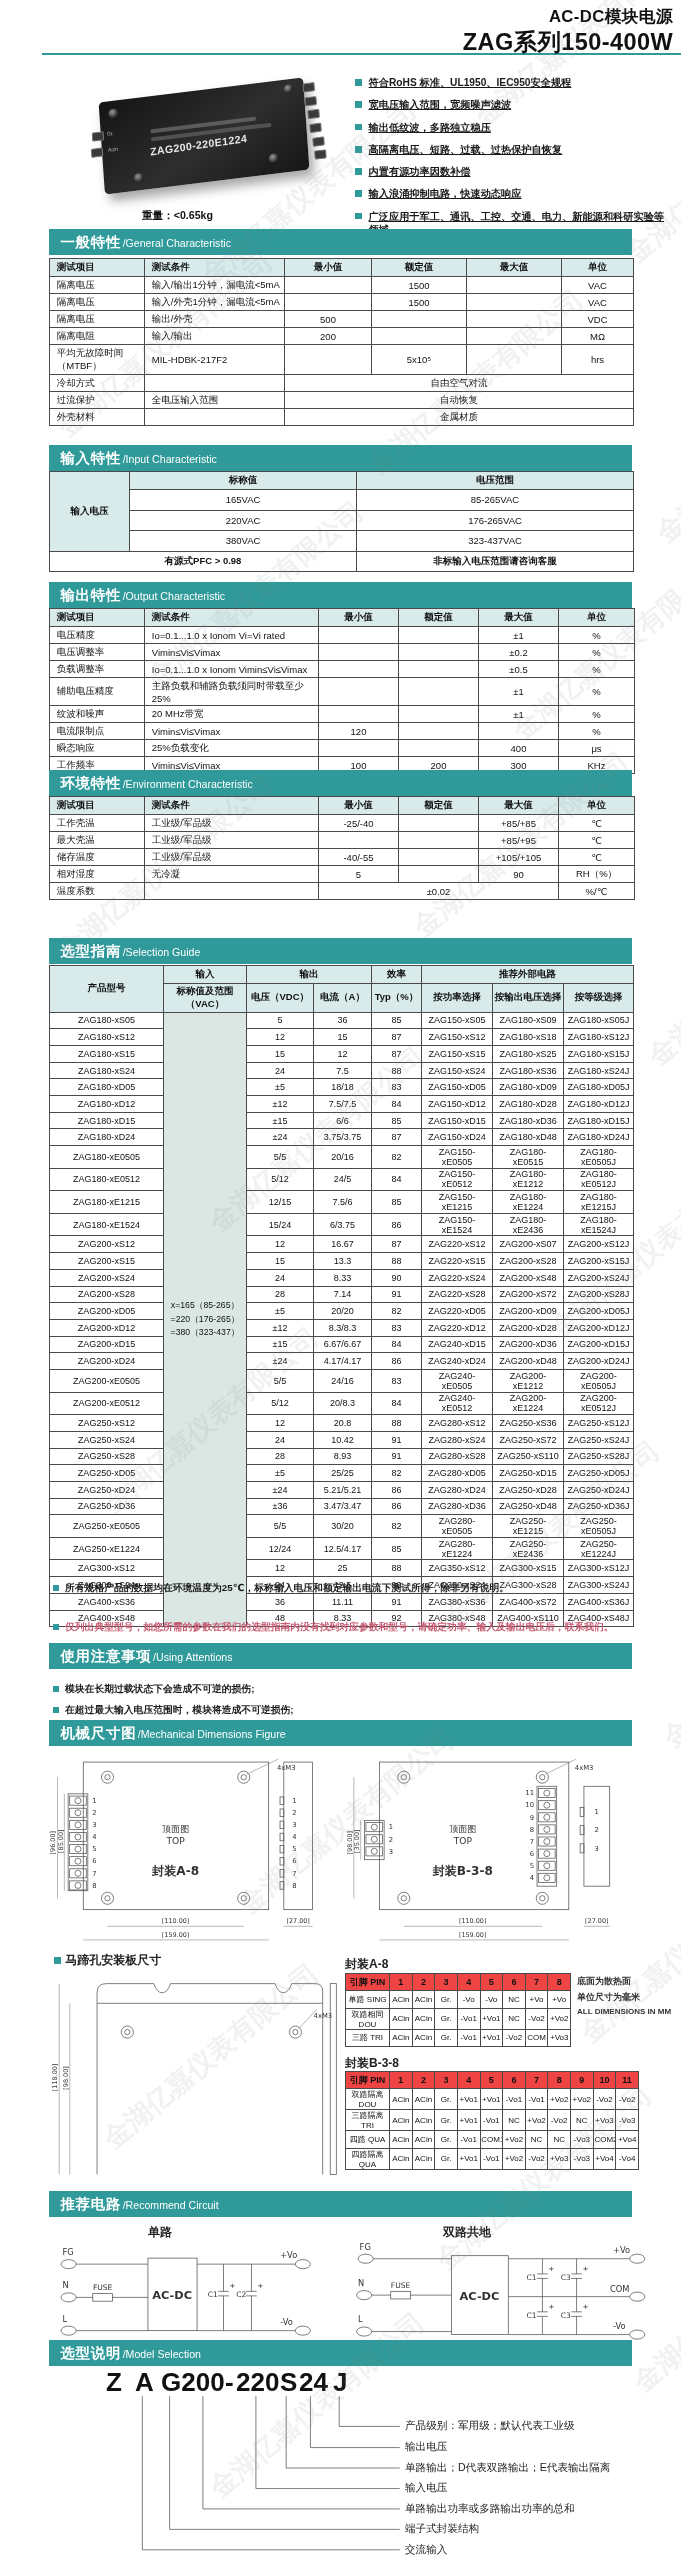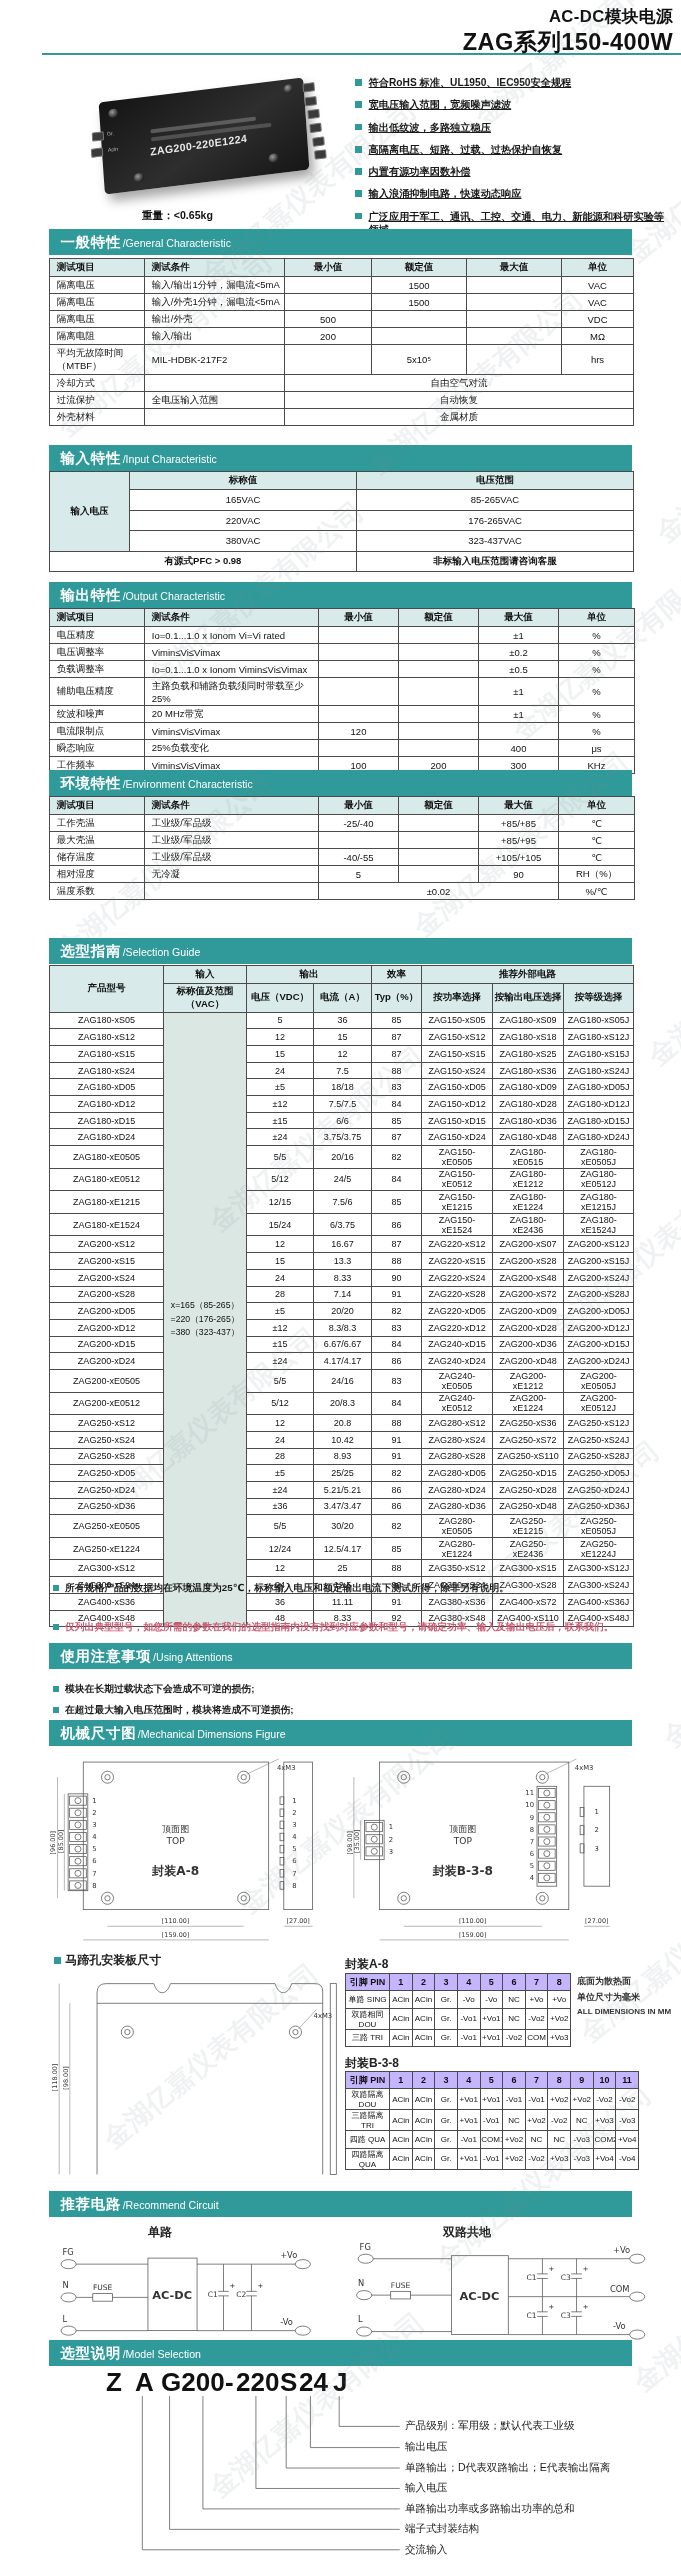--- a/index.html
+++ b/index.html
@@ -67,21 +67,21 @@
 
   
   .sub-label { position:absolute; z-index:2; font-size:12px; font-weight:bold; color:#222; display:flex; align-items:center;}
   .sub-label .sq { width:6.8px; height:6.8px; background:#2f9a99; margin-right:4.5px; }
   svg { position:absolute; z-index:2; overflow:visible; }
   svg .ln { stroke:#555; stroke-width:1; fill:none; }
   svg .dim { stroke:#777; stroke-width:.7; fill:none; }
   svg text { fill:#333; font-family:"DejaVu Sans",sans-serif; }
   .pin-title { position:absolute; z-index:2; font-size:12px; font-weight:bold; color:#222; }
   .pin-tbl td, .pin-tbl th { font-size:8px; height:17.4px; padding:0 0.8px; background:#fff; }
-  .pin-tbl th { background:#c4b5fd; font-size:9px; }
+  .pin-tbl th { background:#ef4444; font-size:9px; }
   .mech-notes { position:absolute; z-index:2; font-size:9px; font-weight:bold; color:#333; line-height:1.8; }
 
   
   .circ-title { position:absolute; z-index:2; font-size:12px; font-weight:bold; color:#222; }
 
   
   .code { position:absolute; z-index:2; font-size:26px; font-weight:bold; color:#111; font-family:"Liberation Sans",sans-serif; }
   .callout { position:absolute; left:405px; z-index:2; font-size:10.6px; font-weight:normal; color:#1b1b1b; white-space:nowrap; }
 </style>
 </head>

